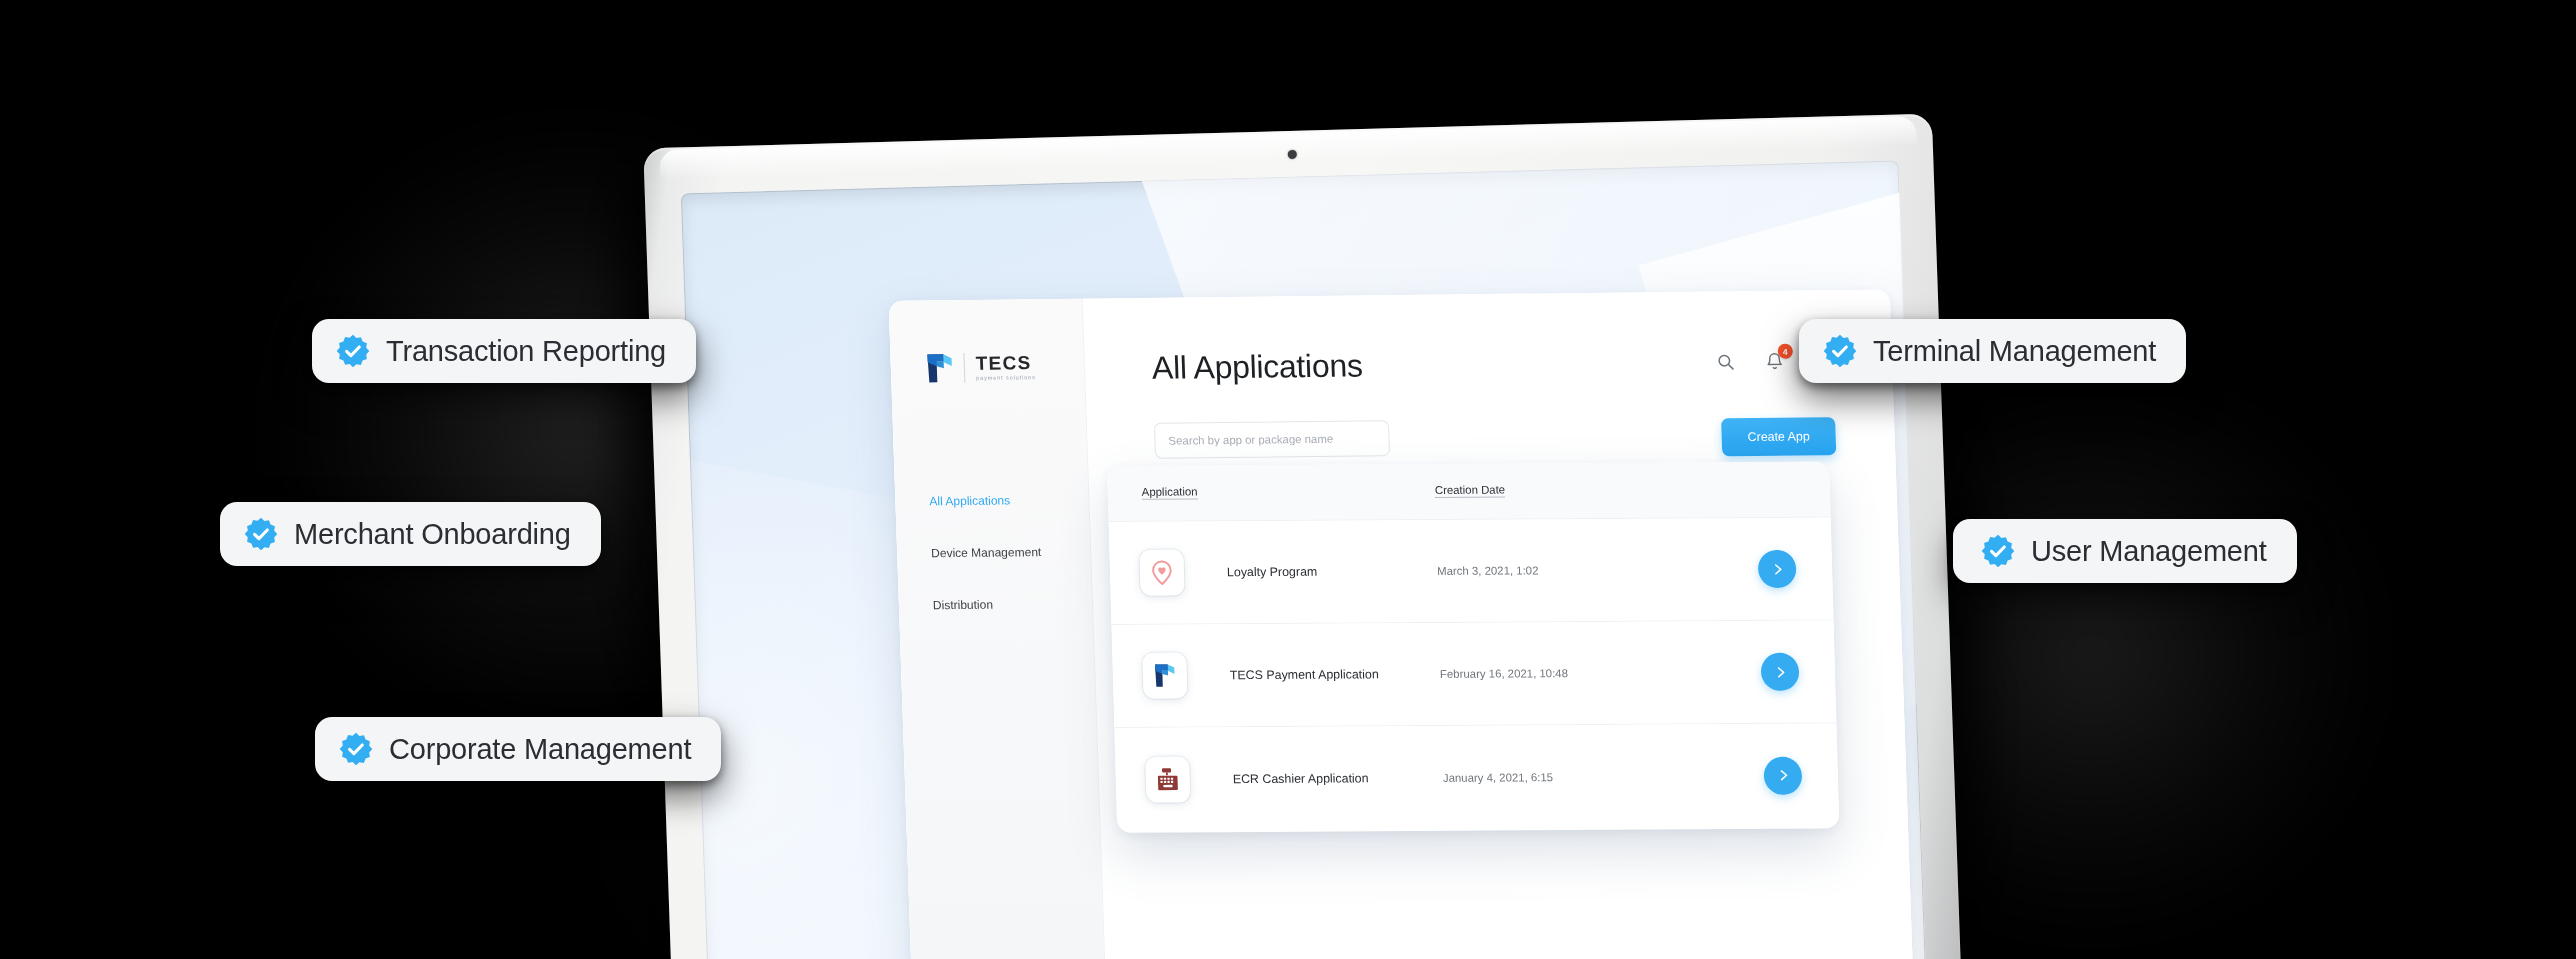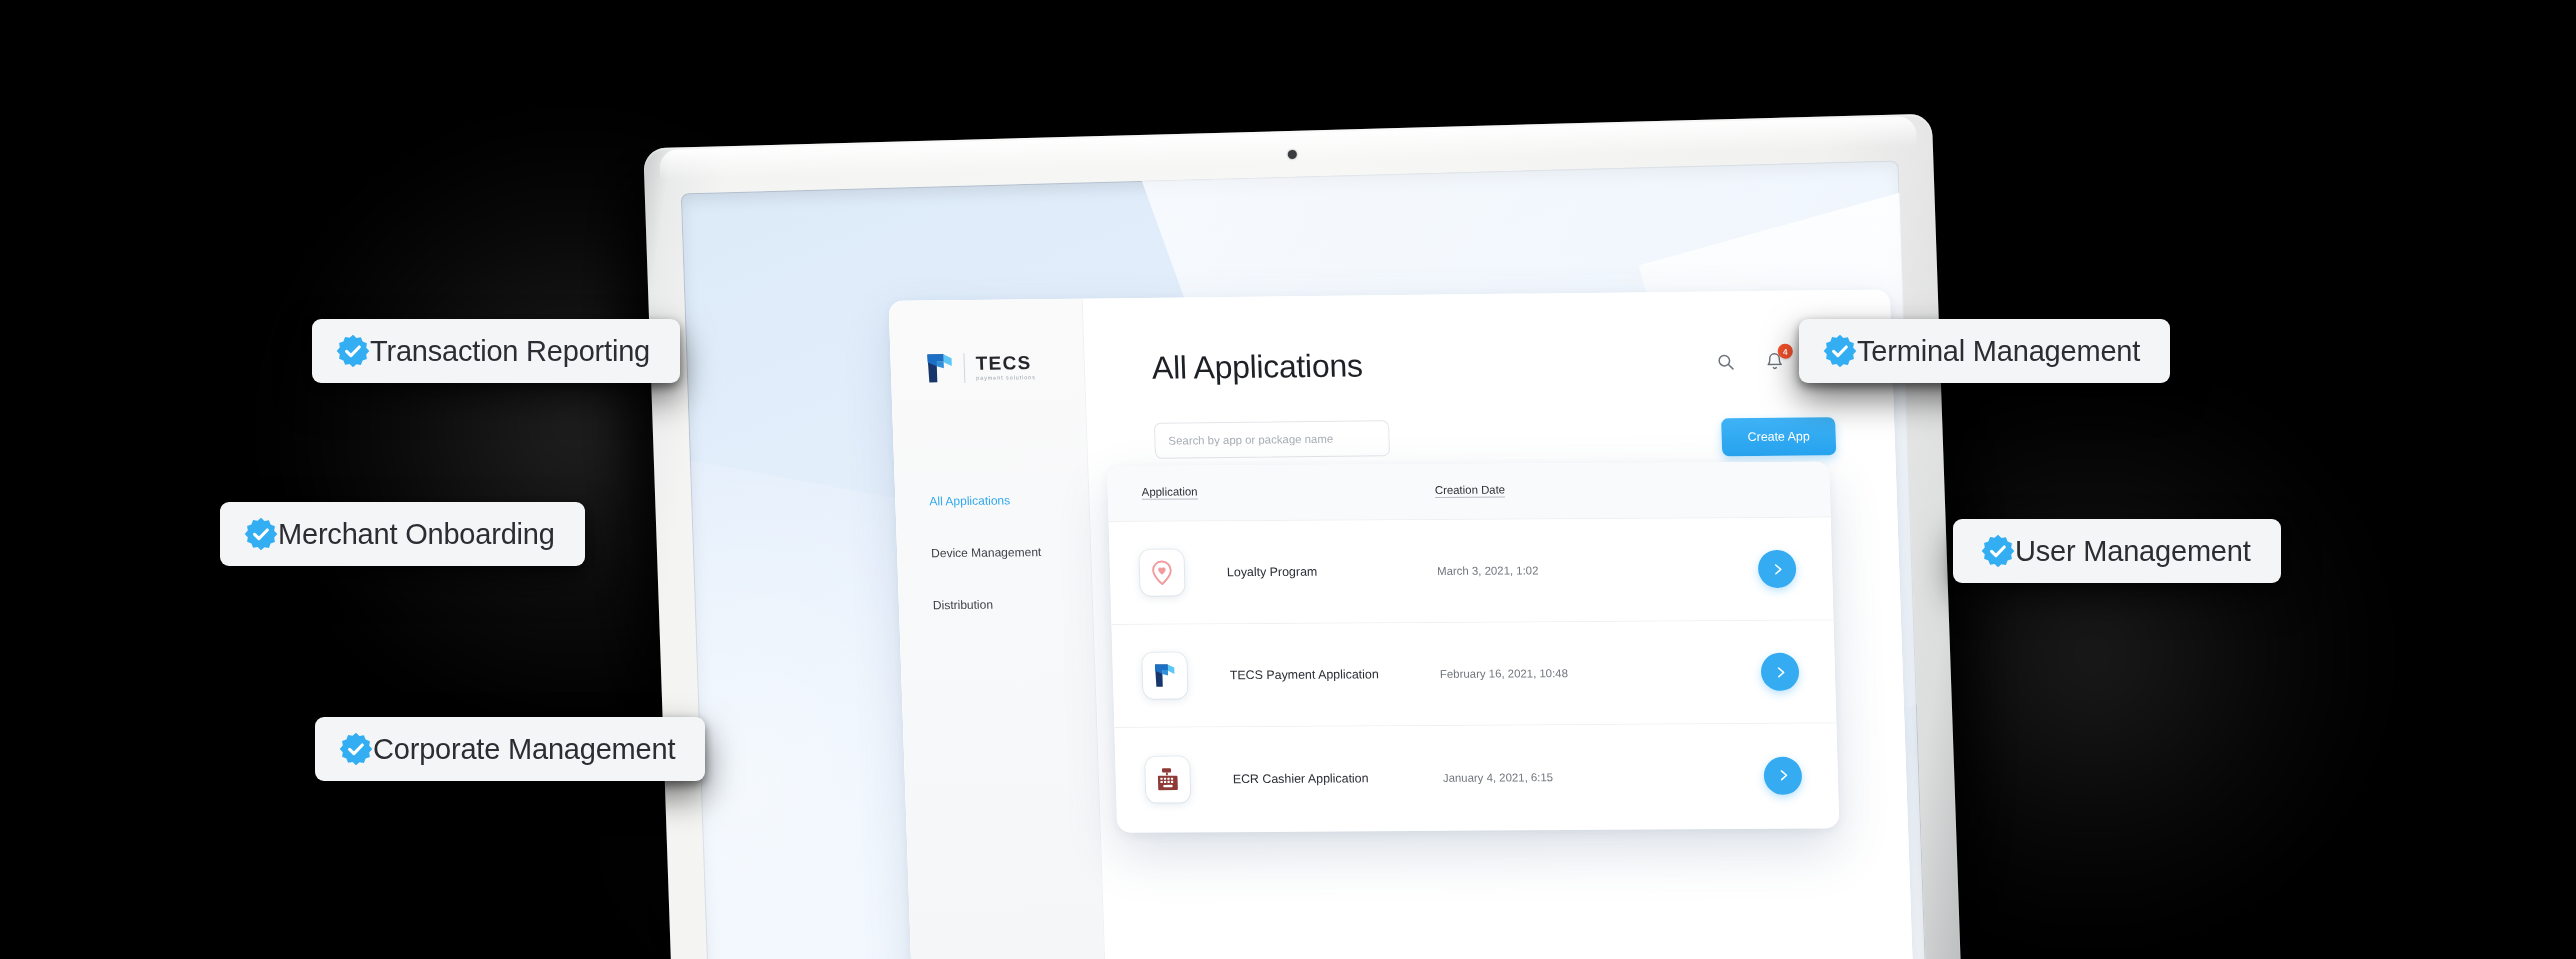--- a/index.html
+++ b/index.html
@@ -267,23 +267,23 @@
     background: #35abf2;
     display: flex; align-items: center; justify-content: center;
     cursor: pointer;
     box-shadow: 0 3px 9px rgba(53,171,242,0.34);
   }
   .row-arrow svg { width: 15px; height: 15px; color:#fff; display:block; }
 
   
   .pill {
     position: absolute;
-    display: flex; align-items: center; 
+    display: flex; align-items: center; gap: 16px;
     background: #f4f5f7;
-    border-radius: 9px;
+    border-radius: 17px;
     padding: 15px 30px 15px 24px;
     box-shadow: 0 16px 34px rgba(0,0,0,0.55), 0 4px 10px rgba(0,0,0,0.45);
     white-space: nowrap;
     z-index: 60;
   }
   .pill-label {
     font-size: 29px; color: #2b2d33; letter-spacing: -0.2px;
   }
   .verify { width: 34px; height: 34px; flex: 0 0 34px; display:block; }
 

